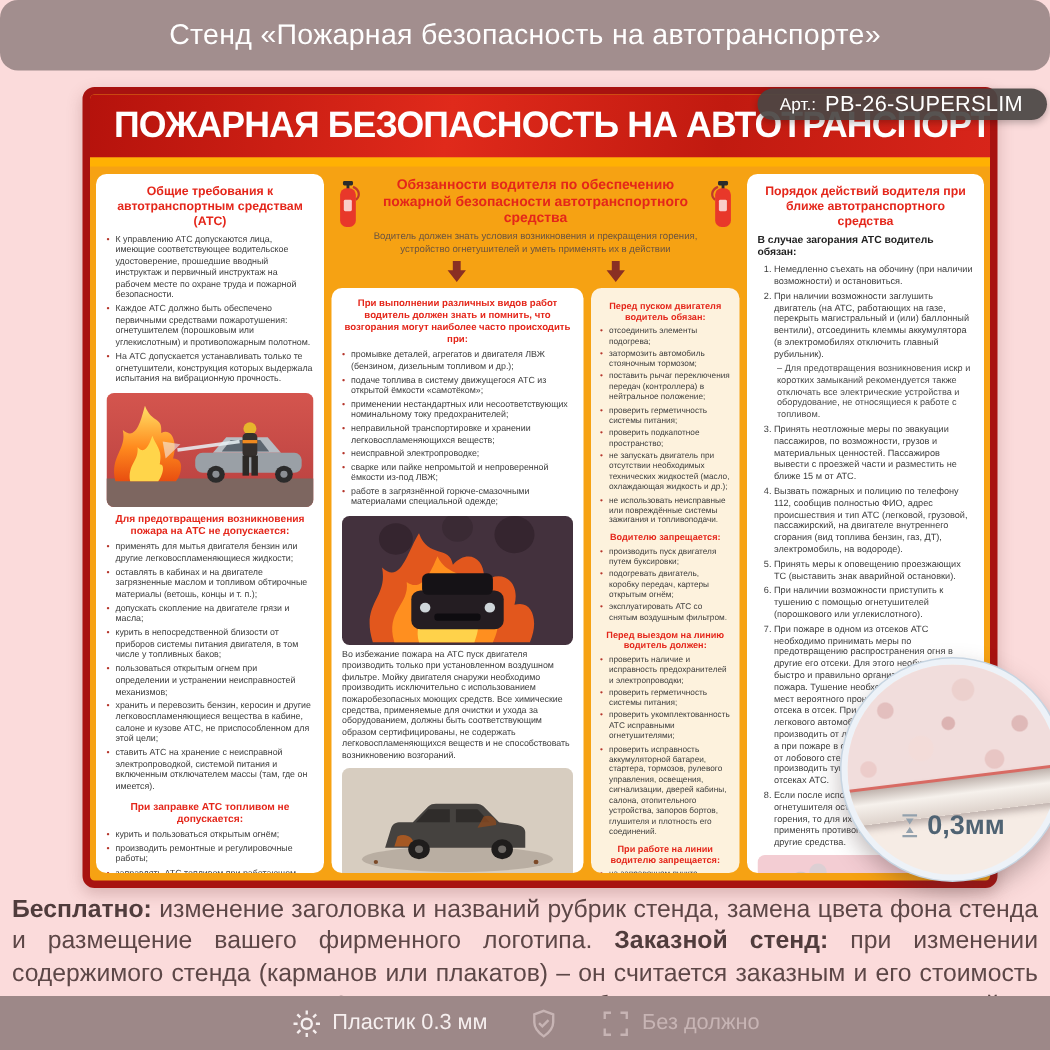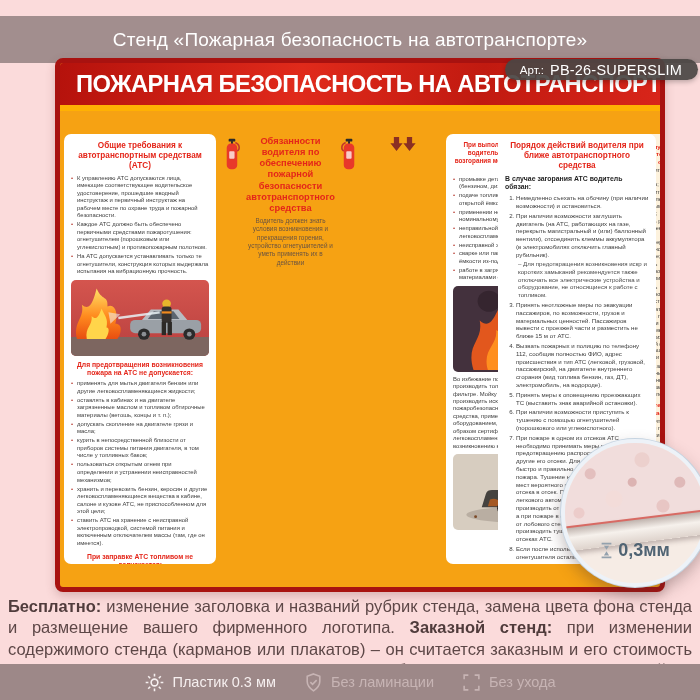--- a/index.html
+++ b/index.html
@@ -1,45 +1,45 @@
 <!DOCTYPE html>
 <html><head>
 <meta charset="utf-8">
 <style>
   html,body{margin:0;padding:0;}
   body{width:700px;height:700px;overflow:hidden;position:relative;
        font-family:"Liberation Sans",sans-serif;background:#fbdbdb;}
-  .topbar{position:absolute;left:0;top:16px;width:700px;height:47px;background:#a28e8e;
+  .topbar{position:absolute;left:0;top:0;width:700px;height:47px;background:#a28e8e;
           color:#fff;display:flex;align-items:center;justify-content:center;
-          font-size:19px;letter-spacing:.2px;}
+          font-size:19px;letter-spacing:.2px;border-radius:12px;}
   .footbar{position:absolute;left:0;top:664px;width:700px;height:36px;background:#9d8888;
            display:flex;align-items:center;justify-content:center;gap:27px;font-size:14.5px;}
   .fitem{display:flex;align-items:center;gap:7px;}
   .fitem svg{width:21px;height:21px;flex:0 0 auto;}
   .bright{color:#f6efef;} .dim{color:#c7b4b4;}
 
   .badge{position:absolute;right:2px;top:59px;height:21px;z-index:6;
          background:rgba(74,70,68,.93);border-radius:17px;display:flex;align-items:center;
          gap:6px;padding:0 16px 0 15px;color:#fff;box-shadow:0 2px 5px rgba(0,0,0,.25);}
   .badge-label{font-size:11.5px;} .badge-code{font-size:14.5px;font-weight:400;letter-spacing:.2px;}
 
   .stand{position:absolute;left:55px;top:58px;width:610px;height:534px;box-sizing:border-box;
          border:5px solid #a81210;border-radius:8px;background:#f6a213;
          box-shadow:0 4px 10px rgba(120,60,60,.25);overflow:hidden;}
   .stand-title{height:42px;display:flex;align-items:center;padding:0 16px;
          background:linear-gradient(100deg,#b5120c,#e02a1b 40%,#c11a10 70%,#d8251a);
          border-bottom:6px solid #ffb103;}
   .stand-title span{color:#fff;font-weight:700;font-size:24.5px;letter-spacing:-.6px;
          white-space:nowrap;transform:scaleX(.97);transform-origin:left;}
-  .stand-body{display:flex;gap:5px;padding:23px 4px;height:476px;box-sizing:border-box;}
+  .stand-body{display:flex;gap:5px;padding:5px 4px;height:476px;box-sizing:border-box;}
   .card{background:#fff;border-radius:7px;padding:7px;box-sizing:border-box;overflow:hidden;
         color:#3c3c3c;}
   .col1{width:152px;font-size:5.9px;line-height:1.28;}
   .col3{width:158px;font-size:6.1px;line-height:1.28;position:relative;}
-  .mid{width:272px;display:flex;flex-direction:row;}
+  .mid{width:272px;display:flex;flex-direction:column;}
   .mid-head{display:flex;align-items:flex-start;gap:4px;padding-top:2px;}
   .mid-head-text{flex:1;}
   .rh{color:#e4261a;font-weight:700;text-align:center;}
   .rh.big{font-size:8.2px;line-height:1.2;margin-bottom:4px;}
   .rh.sec{font-size:6.8px;margin:5px 0 2px;}
   .rh.mh{font-size:9.3px;line-height:1.2;}
   .msub{font-size:6.4px;color:#6b5440;text-align:center;margin-top:3px;line-height:1.3;}
   .arrows{display:flex;justify-content:space-around;padding:3px 30px 4px 30px;}
   .mid-cols{display:flex;gap:5px;flex:1;min-height:0;}
   .mid-left{width:168px;font-size:5.9px;line-height:1.26;}
@@ -323,21 +323,20 @@
       <circle cx="10" cy="10" r="3.2"></circle>
       <path d="M10 1.6v2.6M10 15.8v2.6M1.6 10h2.6M15.8 10h2.6M4 4l1.9 1.9M14.1 14.1L16 16M16 4l-1.9 1.9M5.9 14.1L4 16"></path>
     </svg>
     <span>Пластик 0.3 мм</span>
   </div>
   <div class="fitem dim">
     <svg viewBox="0 0 20 20" fill="none" stroke="currentColor" stroke-width="1.5">
       <path d="M10 1.8l6 2.2v5c0 4.2-2.6 6.6-6 9-3.4-2.4-6-4.8-6-9V4z"></path>
       <path d="M7 9.6l2.1 2.1 3.9-4"></path>
     </svg>
-    <span>Без ламинации</span>
   </div>
   <div class="fitem dim">
     <svg viewBox="0 0 20 20" fill="none" stroke="currentColor" stroke-width="1.5">
       <path d="M3 7V3h4M13 3h4v4M17 13v4h-4M7 17H3v-4"></path>
     </svg>
-    <span>Без ухода</span>
+    <span>Без должно</span>
   </div>
 </div>
 
 </body></html>

